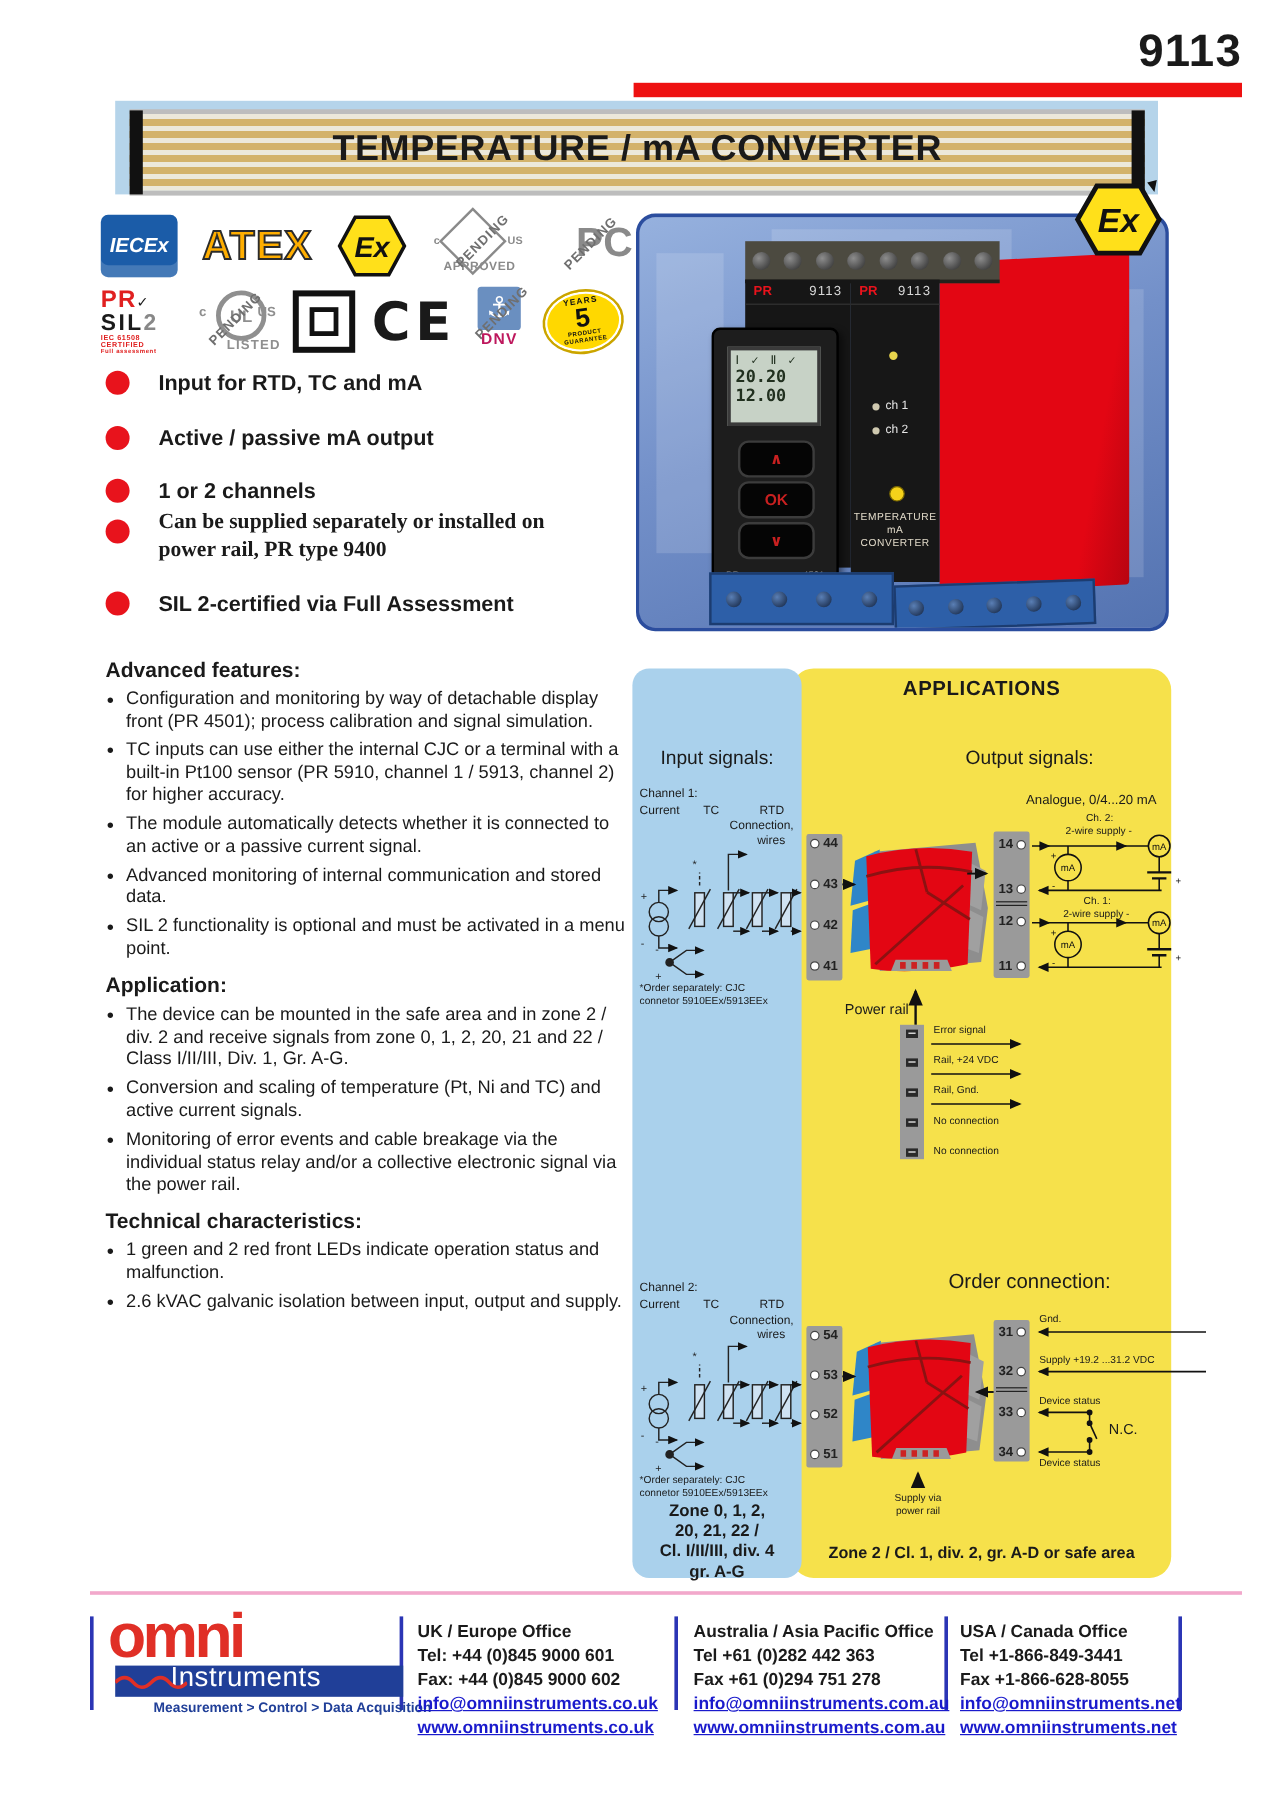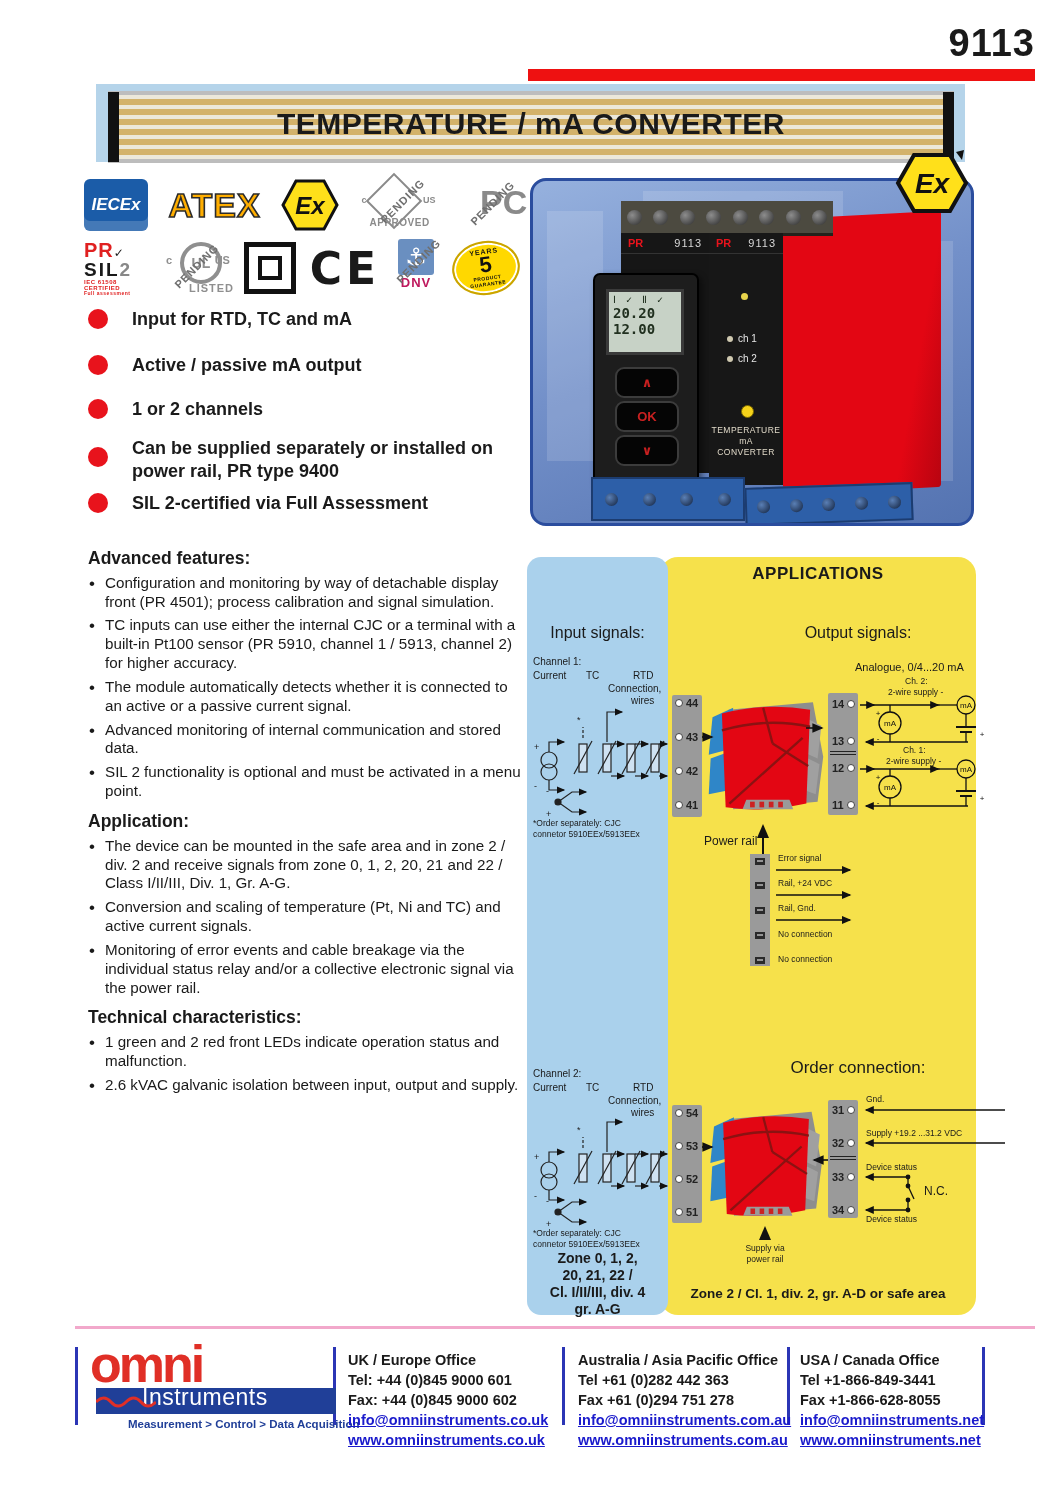--- a/index.html
+++ b/index.html
@@ -174,21 +174,21 @@
     <div class="txt">Input for RTD, TC and mA</div>
   </div>
 <div class="abs kb" style="top:354px;">
     <div class="dot"></div>
     <div class="txt">Active / passive mA output</div>
   </div>
 <div class="abs kb" style="top:398px;">
     <div class="dot"></div>
     <div class="txt">1 or 2 channels</div>
   </div>
-<div class="abs kb" style="top:437px;width:416px;">
+<div class="abs kb" style="top:423px;width:416px;font-family:Liberation Serif, serif;">
     <div class="dot" style="margin-top:10px;"></div>
     <div class="txt" style="max-width:372px;">Can be supplied separately or installed on power rail, PR type 9400</div>
   </div>
 <div class="abs kb" style="top:492px;">
     <div class="dot"></div>
     <div class="txt">SIL 2-certified via Full Assessment</div>
   </div>
 
 <div class="abs photo">
   <div class="abs ghost" style="left:14px;top:30px;width:56px;height:250px;"></div>

